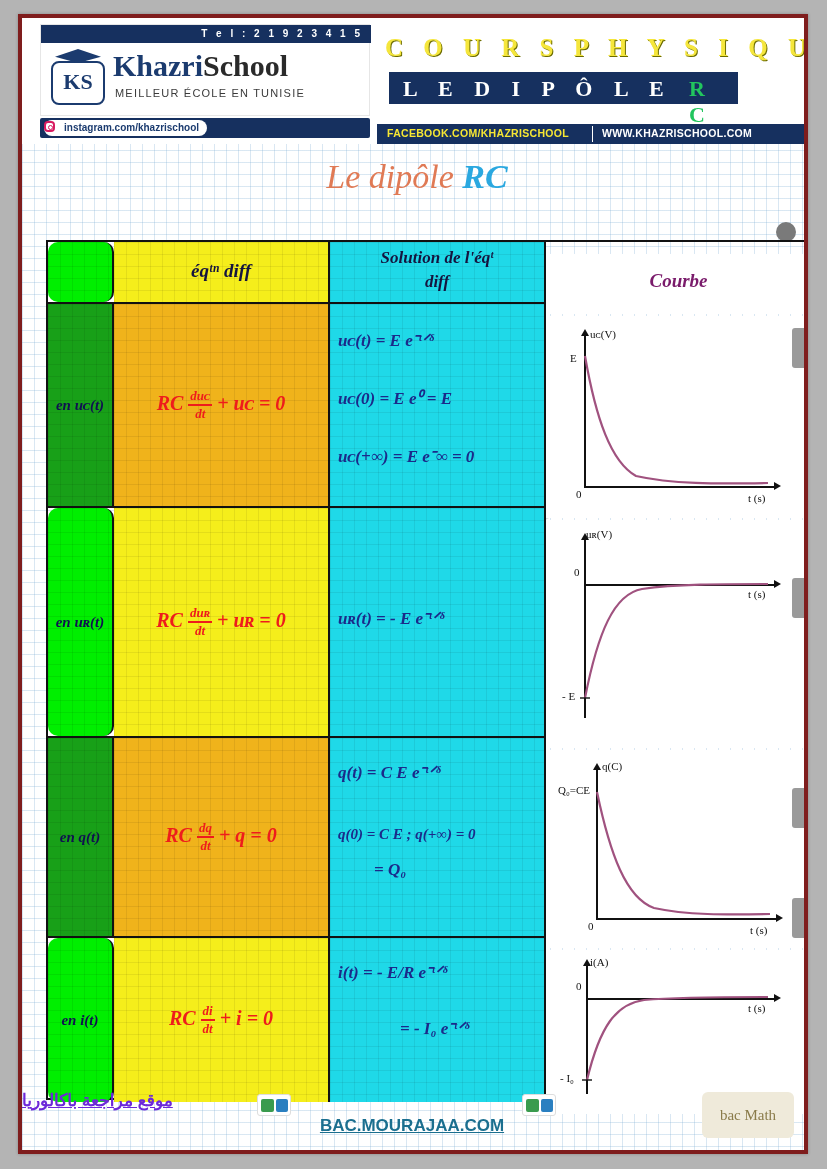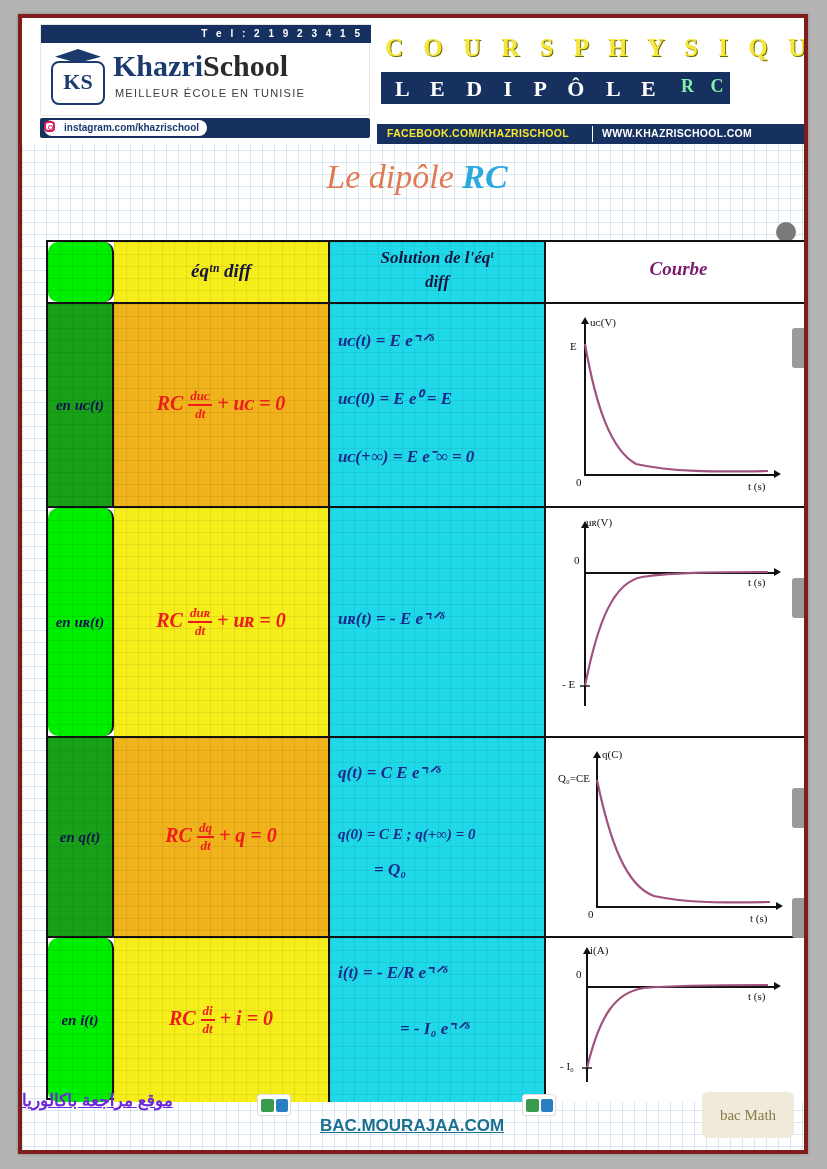--- a/index.html
+++ b/index.html
@@ -98,31 +98,31 @@
   }
   .cours-title {
     position:absolute; left:8px; top:10px; width:424px;
     color:#f5e63c; font-weight:bold; font-size:25px;
     letter-spacing:7px;
     font-family:"Liberation Serif", serif;
     text-shadow:1px 1px 0 #6b6b00;
     white-space:nowrap;
   }
   .dipole-bar {
-    position:absolute; left:4px; top:48px; width:349px; height:32px;
+    position:absolute; left:12px; top:48px; width:349px; height:32px;
     background:#16305f;
   }
   .dipole-bar .t1 {
     position:absolute; left:14px; top:4px;
     color:#ffffff; font-weight:bold; font-size:22px; letter-spacing:8px;
     font-family:"Liberation Serif", serif;
   }
   .dipole-bar .t2 {
     position:absolute; left:300px; top:4px;
-    color:#86efac; font-weight:bold; font-size:18px; letter-spacing:6px;
+    color:#22c55e; font-weight:bold; font-size:22px; letter-spacing:6px;
     font-family:"Liberation Serif", serif;
   }
   .links-bar {
     position:absolute; left:0px; top:100px; width:430px; height:20px;
     background:#16305f;
   }
   .links-bar .fb {
     position:absolute; left:10px; top:3px;
     color:#f7e733; font-size:10.5px; font-weight:bold; letter-spacing:.3px;
   }
@@ -168,21 +168,21 @@
   .r1 { top:62px; height:204px; }
   .r2 { top:266px; height:230px; }
   .r3 { top:496px; height:200px; }
   .r4 { top:696px; height:164px; border-bottom:none; }
 
   .bg-green   { background:#00ef00;border-radius:10px; }
   .bg-dgreen  { background:#18a018; }
   .bg-yellow  { background:#f5ee1b; }
   .bg-orange  { background:#f0b31b; }
   .bg-cyan    { background:#1fd9e8; }
-  .bg-white   { background:#ffffff; }
+  .bg-white   { background:#ffffff;margin-top:12px; }
 
   .cell-grid {
     position:absolute; inset:0;
     background-image:
       linear-gradient(to right, rgba(0,0,0,0.07) 1px, transparent 1px),
       linear-gradient(to bottom, rgba(0,0,0,0.07) 1px, transparent 1px);
     background-size:12px 12px;
     pointer-events:none;
   }
 

